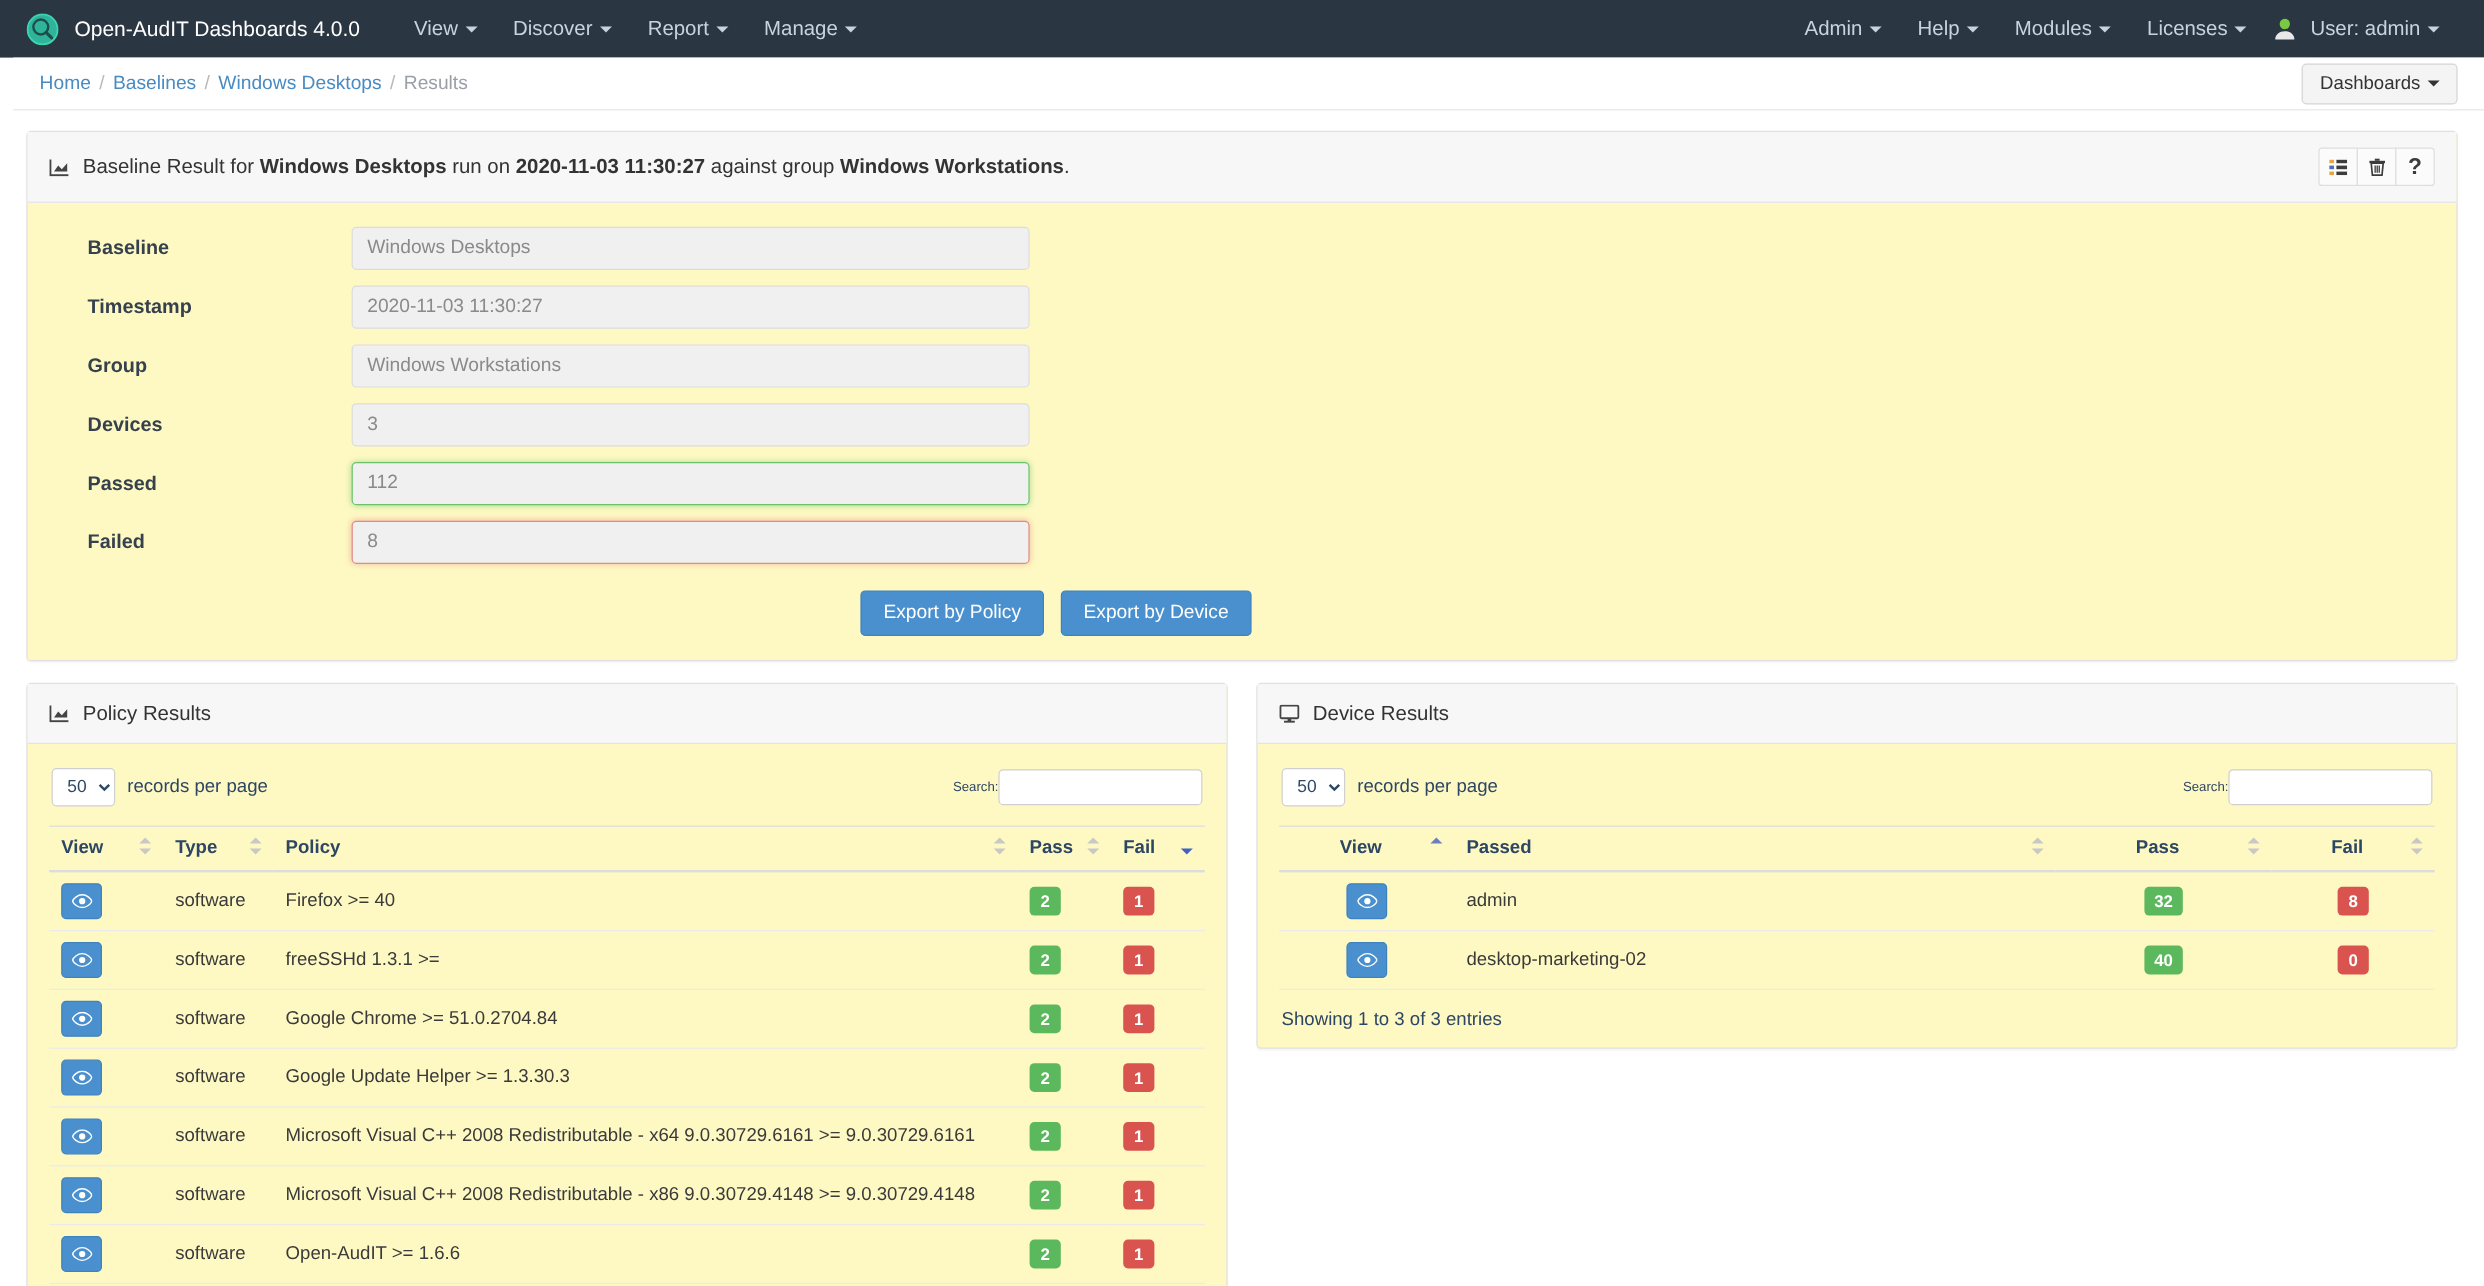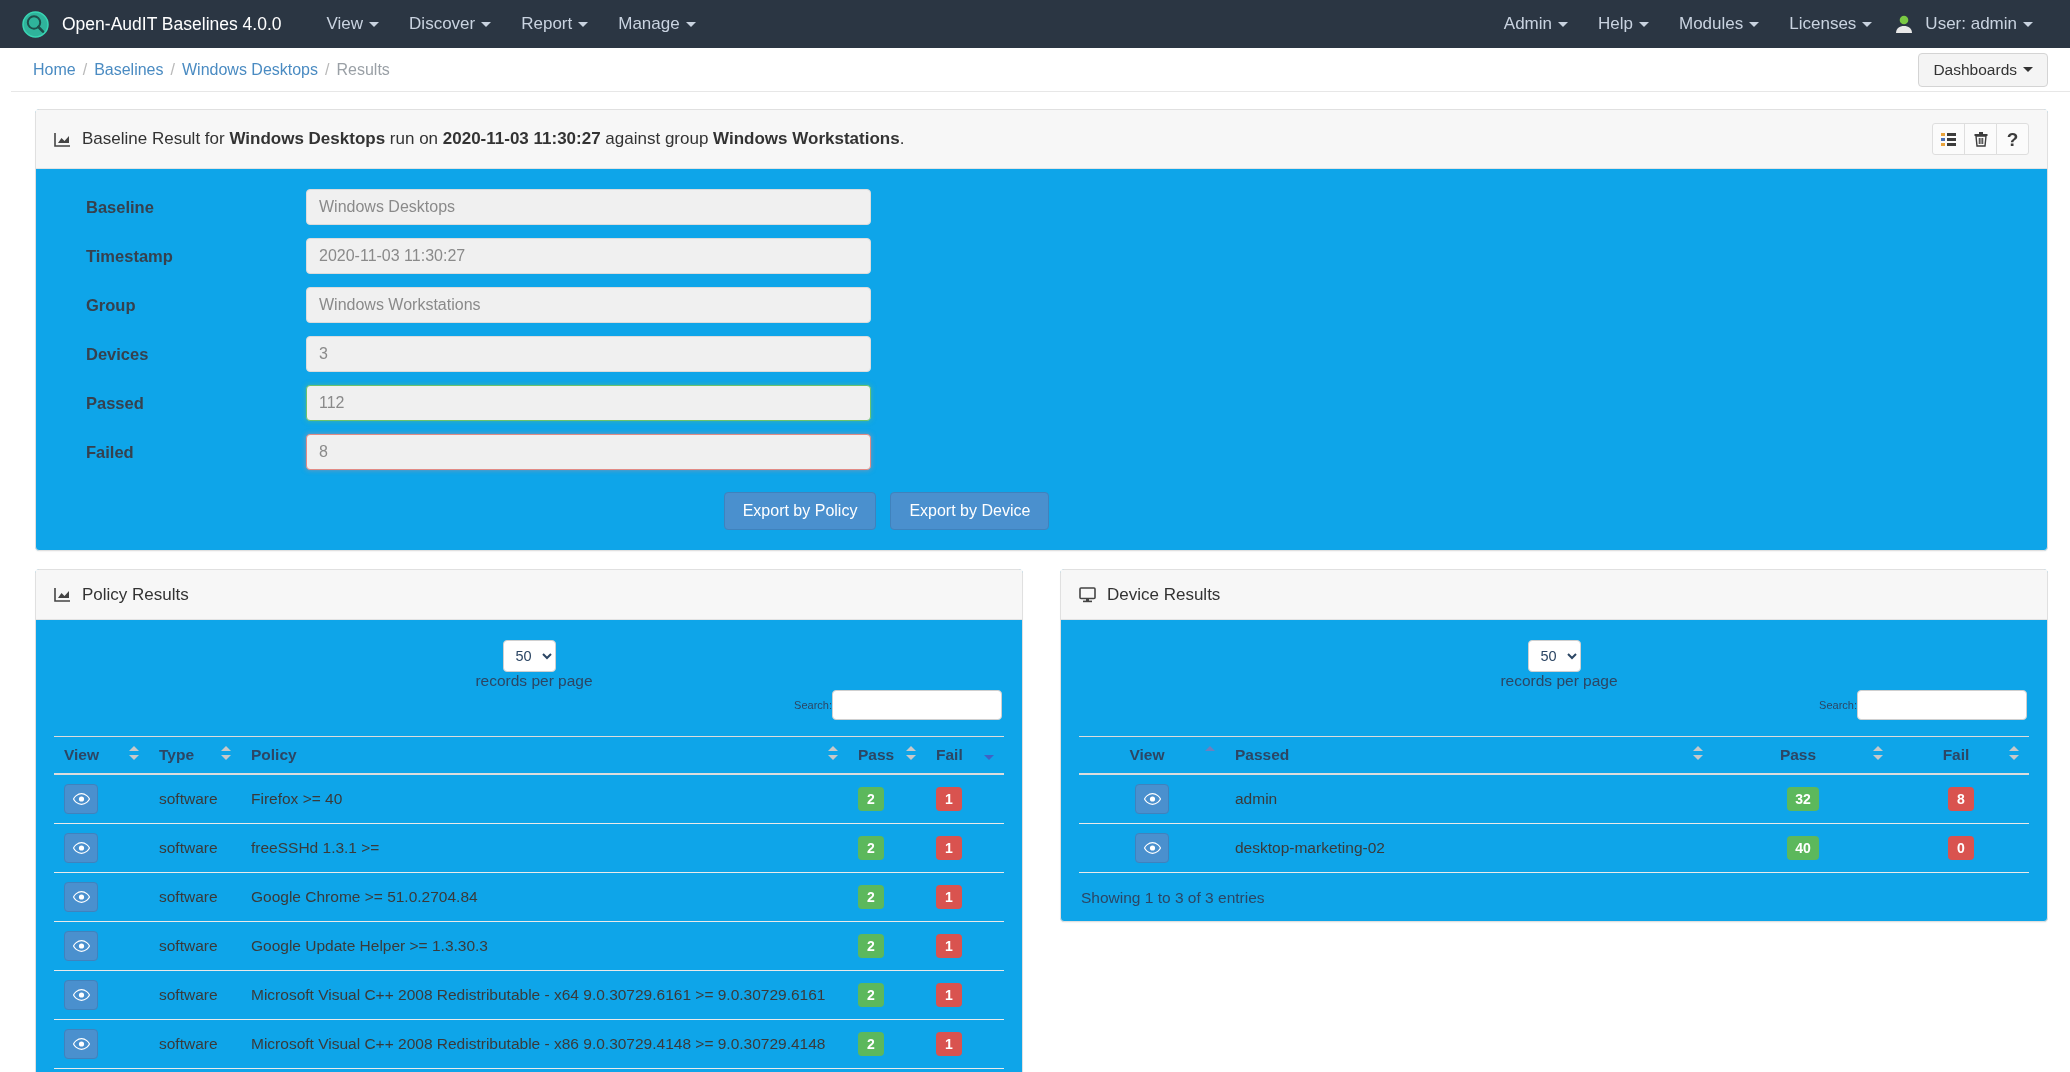--- a/index.html
+++ b/index.html
@@ -73,26 +73,25 @@
     font-size: 15.5px;
     color: #333;
     cursor: pointer;
     display: flex; align-items: center;
   }
 
   
   .page { padding: 17px 22px 0 22px; }
 
   .panel {
-    background: #0ea5e9;
+    background: #fef9c3;
     border: 1px solid #e0e0e0;
     border-radius: 4px;
     box-shadow: 0 1px 1px rgba(0,0,0,0.04);
     margin-bottom: 18px;
-    margin-left: 13px;
   }
   .panel-head {
     background: #f7f7f7;
     border-bottom: 1px solid #e3e3e3;
     padding: 13px 18px;
     display: flex;
     align-items: center;
     min-height: 50px;
   }
   .panel-head .head-icon { margin-right: 11px; display: flex; align-items: center; }
@@ -151,21 +150,21 @@
     padding: 9px 18px;
     cursor: pointer;
     font-family: "Liberation Sans", sans-serif;
   }
 
   
   .cols { display: flex; gap: 24px; align-items: flex-start; }
   .col { flex: 1; min-width: 0; }
 
   
-  .dt-top { display: flex; align-items: center; padding: 6px 2px 16px 2px; flex-direction: column; }
+  .dt-top { display: flex; align-items: center; padding: 6px 2px 16px 2px; }
   .len-sel {
     height: 32px;
     min-width: 52px;
     border: 1px solid #d0d0d0;
     border-radius: 4px;
     background: #fff;
     color: #2c4664;
     font-size: 14.5px;
     padding: 0 6px 0 8px;
     font-family: "Liberation Sans", sans-serif;
@@ -266,21 +265,21 @@
 
 <div class="navbar">
   <span class="logo-wrap">
     <svg width="27" height="27" viewBox="0 0 27 27">
       <circle cx="13.5" cy="13.5" r="12.5" fill="#2fb39b"></circle>
       <circle cx="13.5" cy="13.5" r="12.5" fill="none" stroke="#39d6b4" stroke-width="1.5"></circle>
       <circle cx="12" cy="11.5" r="6.2" fill="none" stroke="#1d4e4a" stroke-width="2"></circle>
       <line x1="16.4" y1="16" x2="21" y2="20.6" stroke="#1d4e4a" stroke-width="2.6" stroke-linecap="round"></line>
     </svg>
   </span>
-  <a class="brand" href="#">Open-AudIT Baselines 4.0.0</a>
+  <a class="brand" href="#">Open-AudIT Dashboards 4.0.0</a>
   <div class="nav-items">
     <div class="nav-item">
         <span>View</span>
         <i class="caret"></i>
       </div>
     <div class="nav-item">
         <span>Discover</span>
         <i class="caret"></i>
       </div>
     <div class="nav-item">

